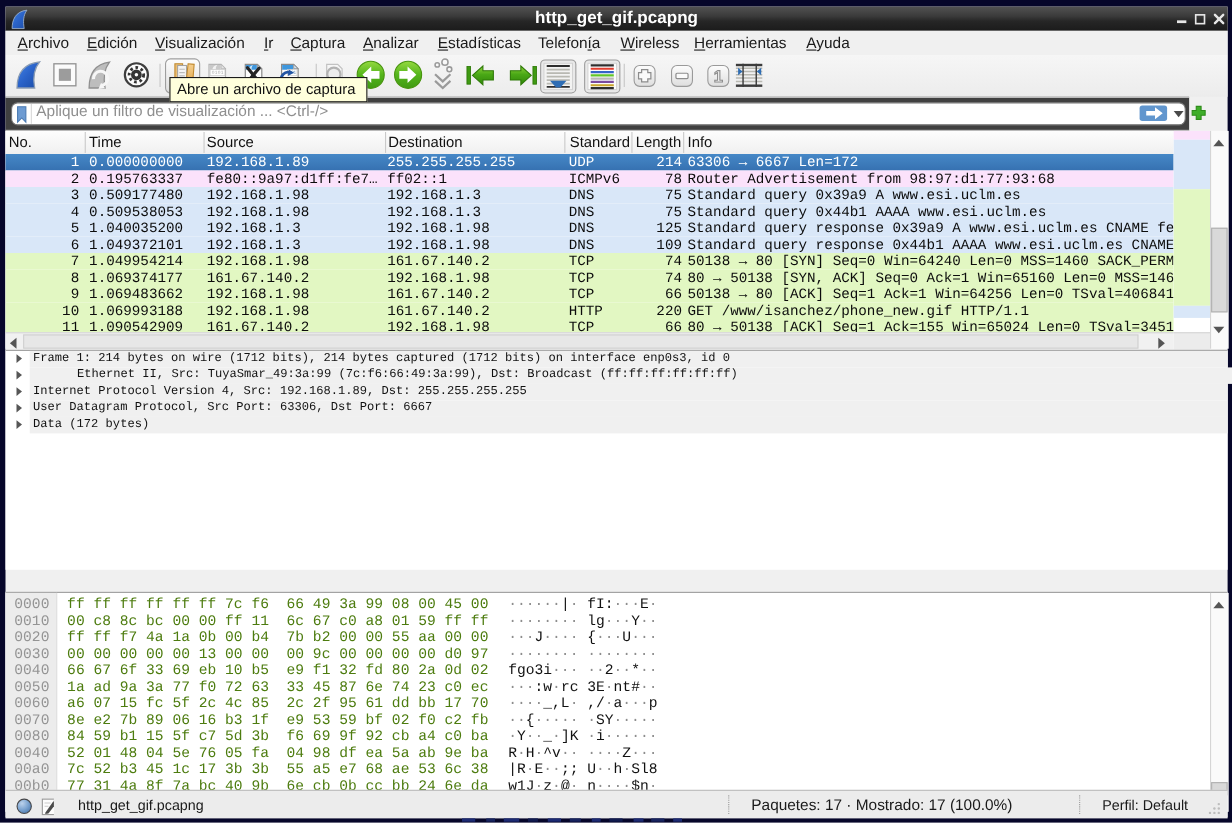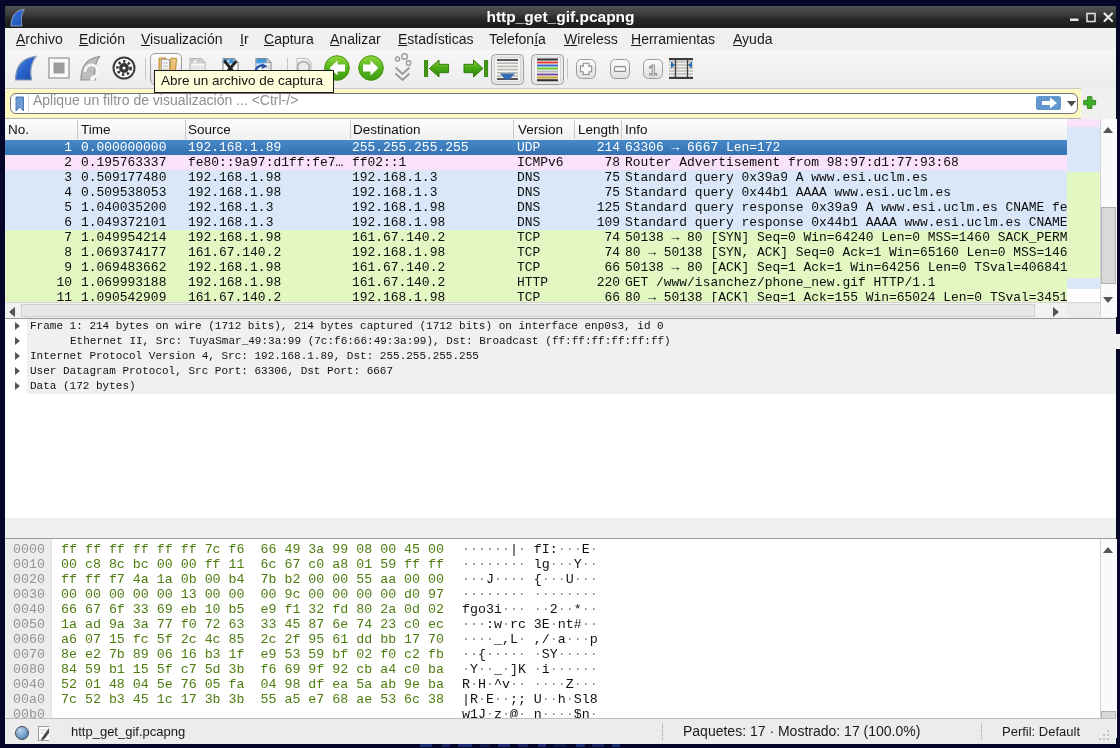--- a/index.html
+++ b/index.html
@@ -14,21 +14,21 @@
 #menubar{position:absolute;left:5px;top:28px;width:1111px;height:22px;background:#f0f0f0;}
 .mi{position:absolute;top:3px;font-size:14px;color:#1a1a1a;white-space:pre;}
 .mi u{text-decoration:underline;}
 
 #toolbar{position:absolute;left:5px;top:50px;width:1111px;height:38px;
   background:linear-gradient(#f6f6f6,#ececec);}
 
 #tooltip{position:absolute;left:154px;top:70px;width:166px;height:17px;background:#ffffdc;
   border:1px solid #1a1a1a;padding:2px 6px;font-size:13.5px;color:#111;z-index:30;white-space:pre;}
 
-#filterbar{position:absolute;left:5px;top:88px;width:1076px;height:31px;background:#fef9c3;
+#filterbar{position:absolute;left:5px;top:88px;width:1076px;height:31px;background:#404040;
   border-top:1px solid #c9c9c9;border-bottom:1px solid #b4b4b4;box-sizing:border-box;text-align:center;}
 #finput{position:absolute;left:5px;top:4px;width:1066px;height:19px;background:#fff;
   border:1px solid #757575;border-radius:6px;}
 #fph{position:absolute;left:28px;top:3px;font-size:14px;color:#8f8f8f;white-space:pre;}
 
 #plist{position:absolute;left:5px;top:119px;width:1111px;height:198px;background:#fff;}
 #phead{position:absolute;left:0;top:0;width:1062px;height:21px;
   background:linear-gradient(#fdfdfd,#f0f0f0);border-bottom:1px solid #d0d0d0;}
 .hc{position:absolute;top:3px;font-size:13.5px;color:#111;}
 .hsep{position:absolute;top:1px;width:1px;height:19px;background:#c9c9c9;}
@@ -284,21 +284,21 @@
 <path d="M6,2.5 h4.4 v3.7 h3.7 v4.4 h-3.7 v3.7 h-4.4 v-3.7 h-3.7 v-4.4 h3.7 z" fill="#3fae2a" stroke="#2e8c1a" stroke-width="1" transform="translate(0,1.2)"></path>
 </g>
 </svg>
 </div>
 <div id="plist">
 <div id="phead">
 <span class="hc" style="left:3px">No.</span>
 <span class="hc" style="left:76px">Time</span>
 <span class="hc" style="left:183px">Source</span>
 <span class="hc" style="left:348px">Destination</span>
-<span class="hc" style="left:513px">Version</span>
+<span class="hc" style="left:513px">Standard</span>
 <span class="hc" style="left:573px">Length</span>
 <span class="hc" style="left:620px">Info</span>
 <span class="hsep" style="left:72px"></span>
 <span class="hsep" style="left:180px"></span>
 <span class="hsep" style="left:345px"></span>
 <span class="hsep" style="left:508px"></span>
 <span class="hsep" style="left:569px"></span>
 <span class="hsep" style="left:616px"></span>
 </div>
 <div class="prow" style="top:21px;background:linear-gradient(#4688c7,#3671b1);color:#fff;"><span class="c-no">1</span><span class="c-t">0.000000000</span><span class="c-s">192.168.1.89</span><span class="c-d">255.255.255.255</span><span class="c-p">UDP</span><span class="c-l">214</span><span class="c-i">63306 → 6667 Len=172</span></div>
@@ -348,21 +348,21 @@
 <div class="hr" style="top:18px"><span class="off">0010</span><span class="hx">00 c8 8c bc 00 00 ff 11  6c 67 c0 a8 01 59 ff ff</span><span class="as">········ <b>lg</b>···<b>Y</b>··</span></div>
 <div class="hr" style="top:33px"><span class="off">0020</span><span class="hx">ff ff f7 4a 1a 0b 00 b4  7b b2 00 00 55 aa 00 00</span><span class="as">···<b>J</b>···· <b>{</b>···<b>U</b>···</span></div>
 <div class="hr" style="top:48px"><span class="off">0030</span><span class="hx">00 00 00 00 00 13 00 00  00 9c 00 00 00 00 d0 97</span><span class="as">········ ········</span></div>
 <div class="hr" style="top:63px"><span class="off">0040</span><span class="hx">66 67 6f 33 69 eb 10 b5  e9 f1 32 fd 80 2a 0d 02</span><span class="as"><b>fgo3i</b>··· ··<b>2</b>··<b>*</b>··</span></div>
 <div class="hr" style="top:78px"><span class="off">0050</span><span class="hx">1a ad 9a 3a 77 f0 72 63  33 45 87 6e 74 23 c0 ec</span><span class="as">···<b>:w</b>·<b>rc</b> <b>3E</b>·<b>nt#</b>··</span></div>
 <div class="hr" style="top:93px"><span class="off">0060</span><span class="hx">a6 07 15 fc 5f 2c 4c 85  2c 2f 95 61 dd bb 17 70</span><span class="as">····<b>_,L</b>· <b>,/</b>·<b>a</b>···<b>p</b></span></div>
 <div class="hr" style="top:108px"><span class="off">0070</span><span class="hx">8e e2 7b 89 06 16 b3 1f  e9 53 59 bf 02 f0 c2 fb</span><span class="as">··<b>{</b>····· ·<b>SY</b>·····</span></div>
 <div class="hr" style="top:123px"><span class="off">0080</span><span class="hx">84 59 b1 15 5f c7 5d 3b  f6 69 9f 92 cb a4 c0 ba</span><span class="as">·<b>Y</b>··<b>_</b>·<b>]K</b> ·<b>i</b>······</span></div>
 <div class="hr" style="top:138px"><span class="off">0040</span><span class="hx">52 01 48 04 5e 76 05 fa  04 98 df ea 5a ab 9e ba</span><span class="as"><b>R</b>·<b>H</b>·<b>^v</b>·· ····<b>Z</b>···</span></div>
 <div class="hr" style="top:153px"><span class="off">00a0</span><span class="hx">7c 52 b3 45 1c 17 3b 3b  55 a5 e7 68 ae 53 6c 38</span><span class="as"><b>|R</b>·<b>E</b>··<b>;;</b> <b>U</b>··<b>h</b>·<b>Sl8</b></span></div>
-<div class="hr" style="top:168px"><span class="off">00b0</span><span class="as"><b>w1J</b>·<b>z</b>·<b>@</b>· <b>n</b>····<b>$n</b>·</span></div>
+<div class="hr" style="top:168px"><span class="off">00b0</span><span class="hx">77 31 4a 8f 7a bc 40 9b  6e cb 0b cc bb 24 6e da</span><span class="as"><b>w1J</b>·<b>z</b>·<b>@</b>· <b>n</b>····<b>$n</b>·</span></div>
 <div class="hr" style="top:183px"><span class="off">00c0</span><span class="hx">8e ea 40 e9 3b 1e 3f c1  4a 25 70 e1 82 79 31 75</span><span class="as">··<b>@</b>·<b>;</b>·<b>?</b>· <b>J%p</b>··<b>y1u</b></span></div>
 <div id="hexsb" style="position:absolute;left:1095px;top:0;width:16px;height:199px;background:#fafafa;border-left:1px solid #d5d5d5;">
 <div style="position:absolute;left:2px;top:8px;width:0;height:0;border-left:5px solid transparent;border-right:5px solid transparent;border-bottom:6px solid #555;"></div>
 <div style="position:absolute;left:0px;top:172px;width:15px;height:12px;background:#d9d9d9;border:1px solid #b0b0b0;box-sizing:border-box;"></div>
 <div style="position:absolute;left:2px;top:189px;width:0;height:0;border-left:5px solid transparent;border-right:5px solid transparent;border-top:6px solid #555;"></div>
 </div>
 </div>
 <div id="statusbar">
 <svg width="40" height="20" style="position:absolute;left:4px;top:4px;" viewBox="0 0 40 20">
 <defs>

